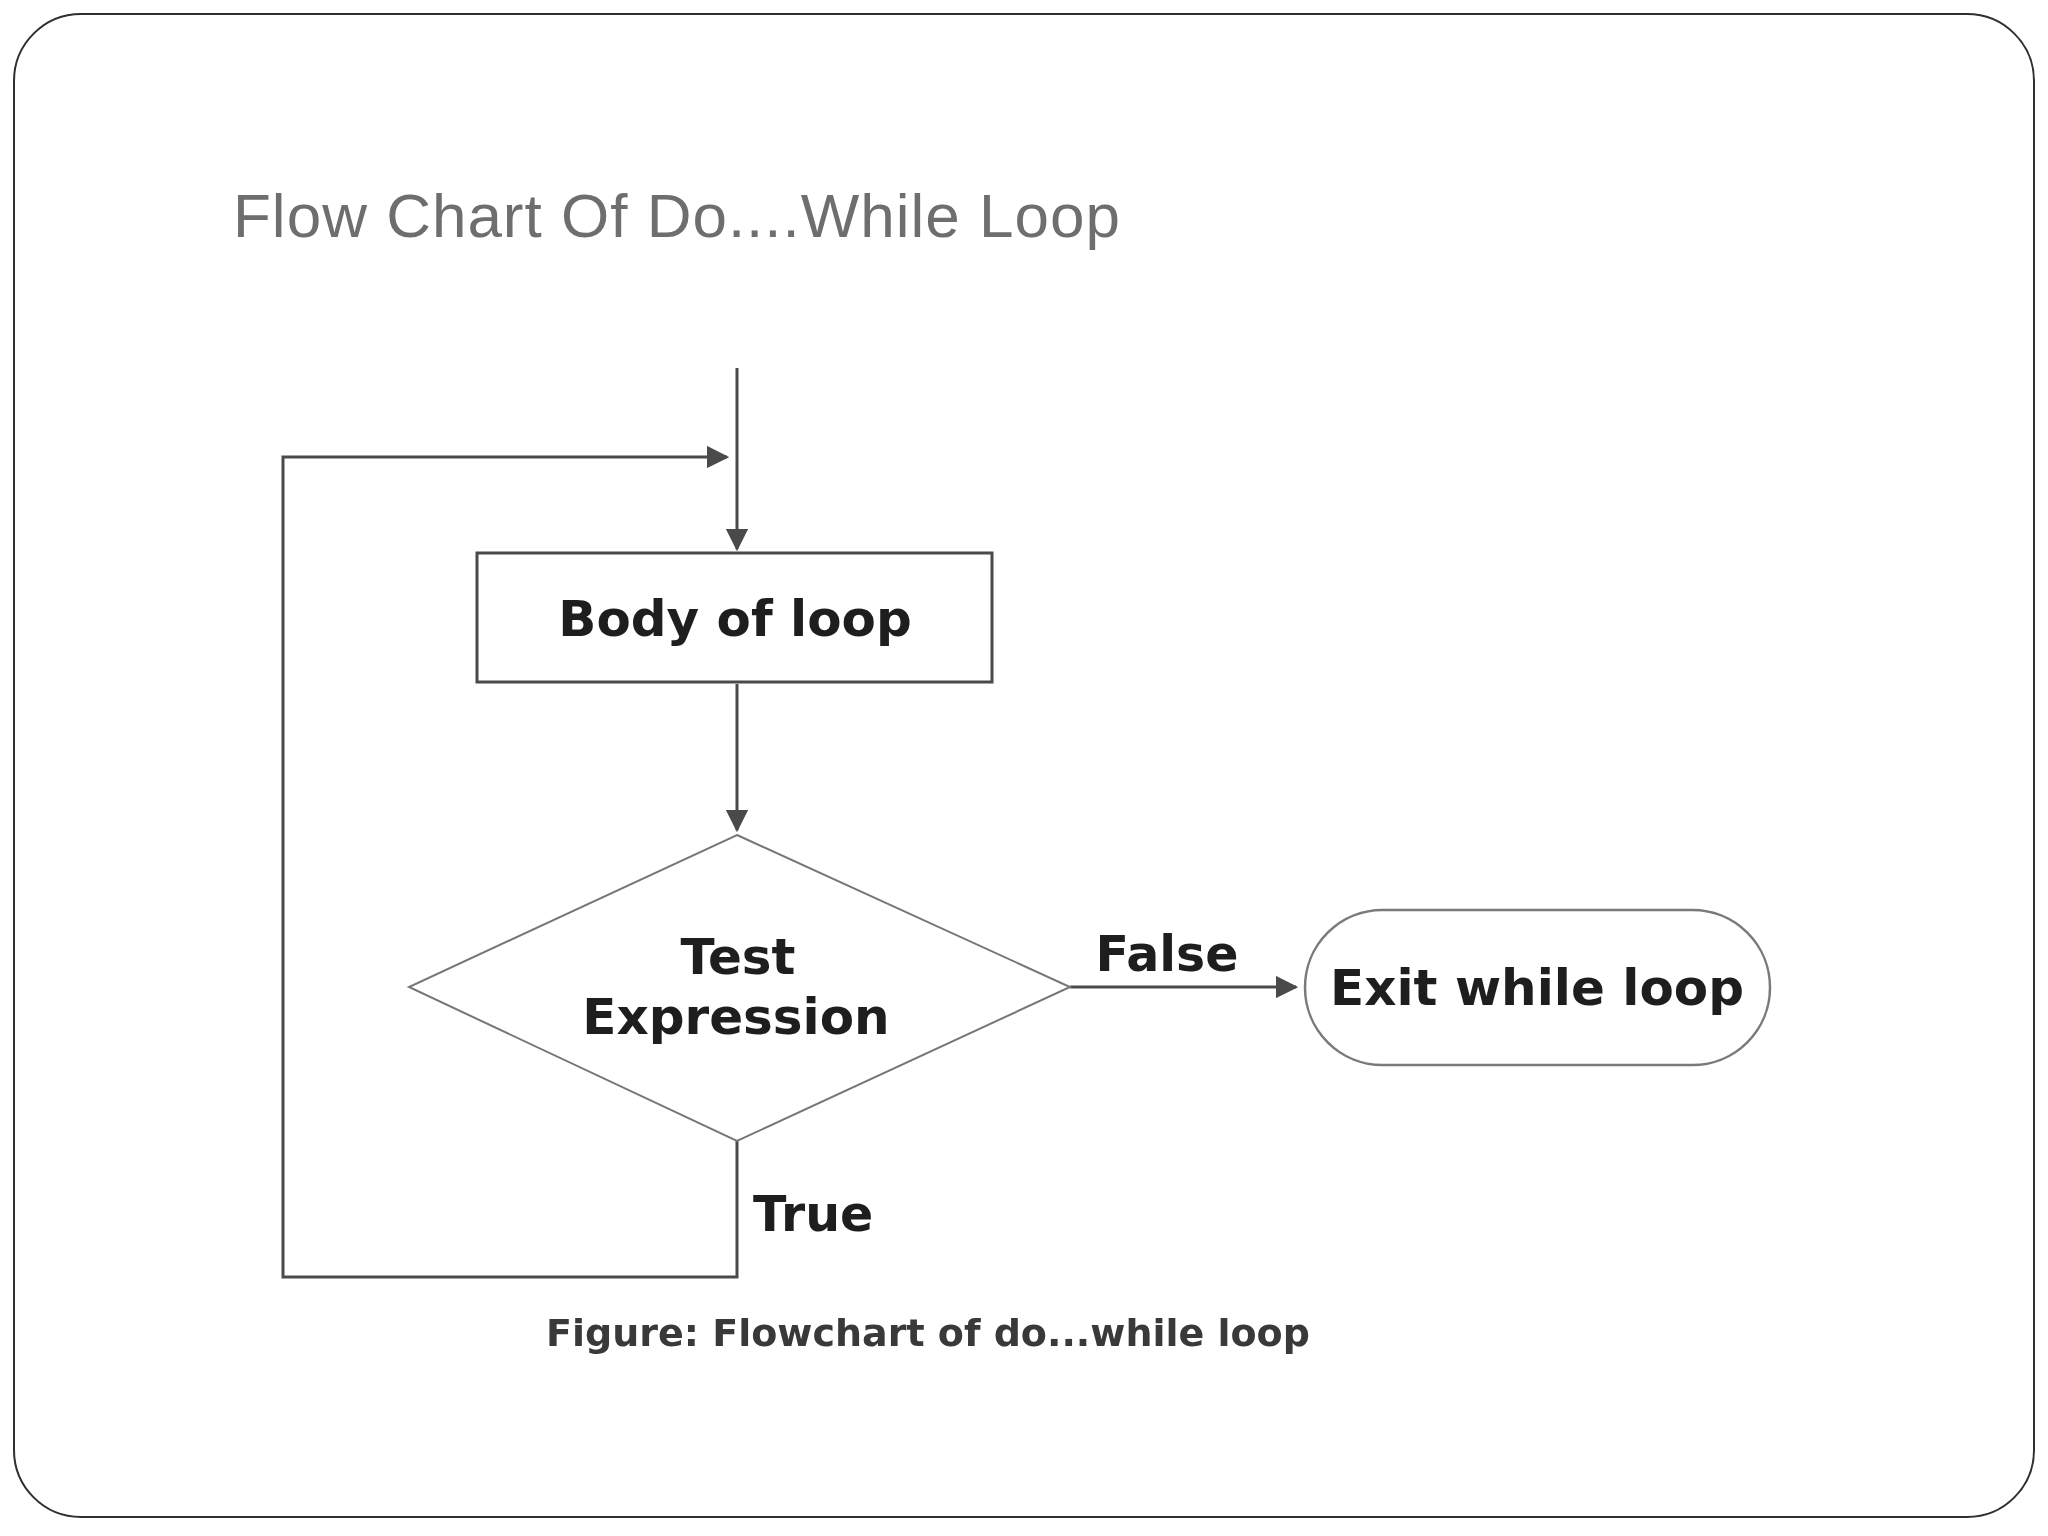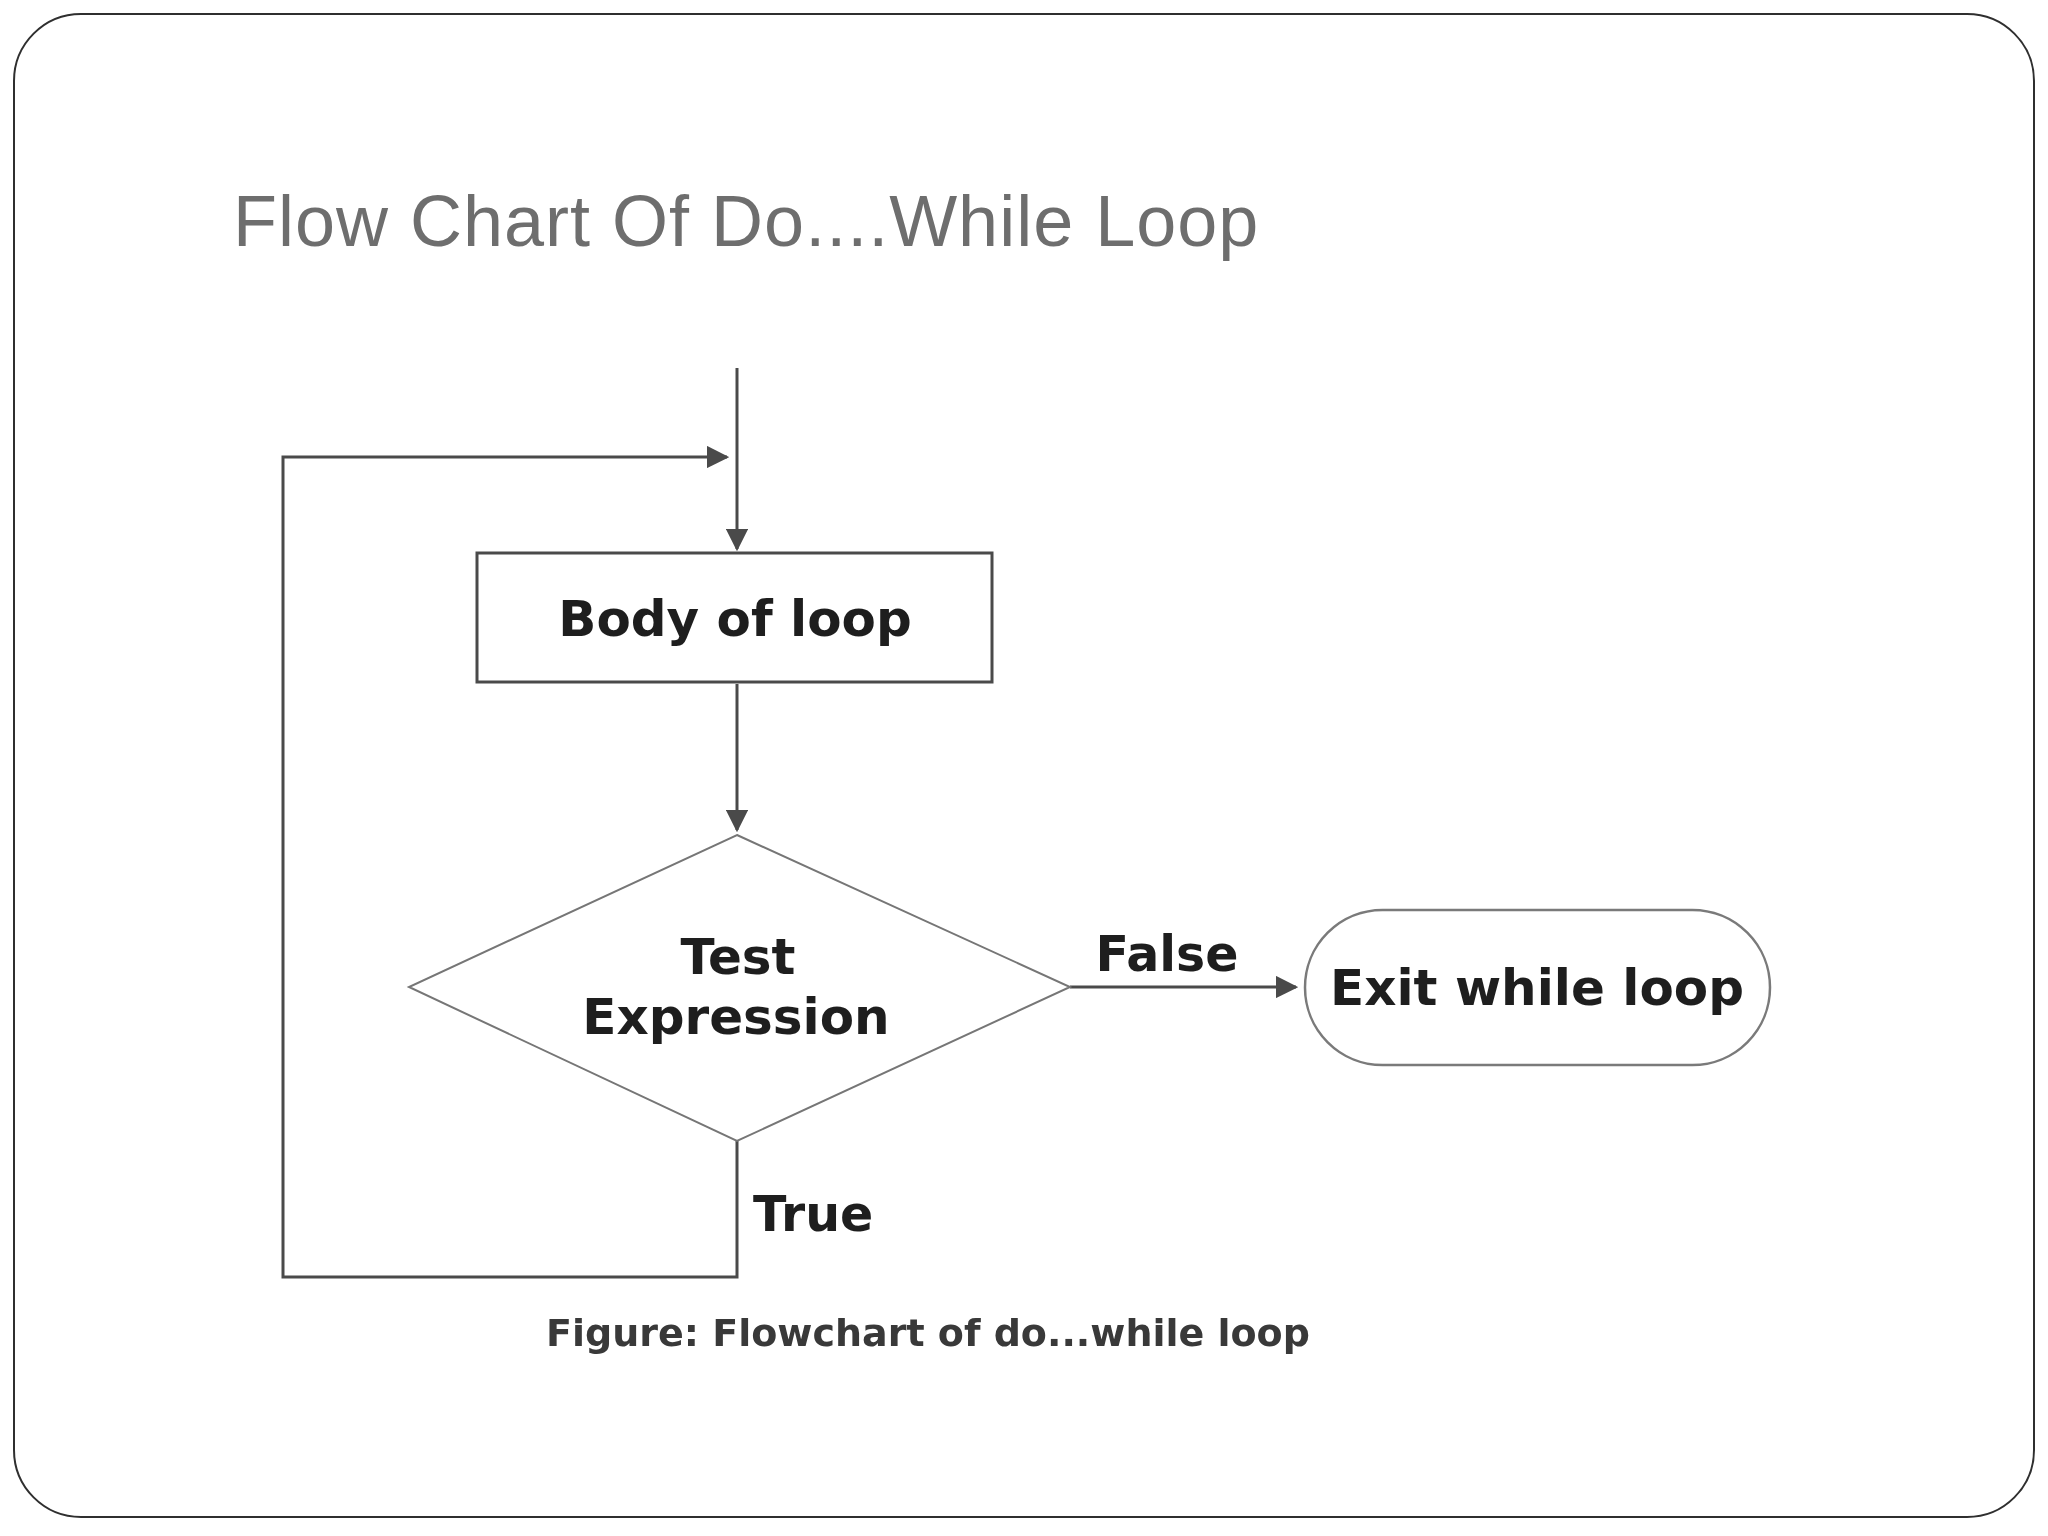--- a/index.html
+++ b/index.html
@@ -22,21 +22,21 @@
     right: 13px;
     bottom: 18px;
     border: 2px solid #2f2f2f;
     border-radius: 68px;
     pointer-events: none;
   }
   .slide-title {
     position: absolute;
     left: 233px;
     top: 182px;
-    font-size: 72px;
+    font-size: 62px;
     line-height: 1.1;
     color: #6e6e6e;
     letter-spacing: 1px;
     white-space: nowrap;
     font-family: "Liberation Sans", sans-serif;
   }
   .flowchart {
     position: absolute;
     left: 0;
     top: 0;

